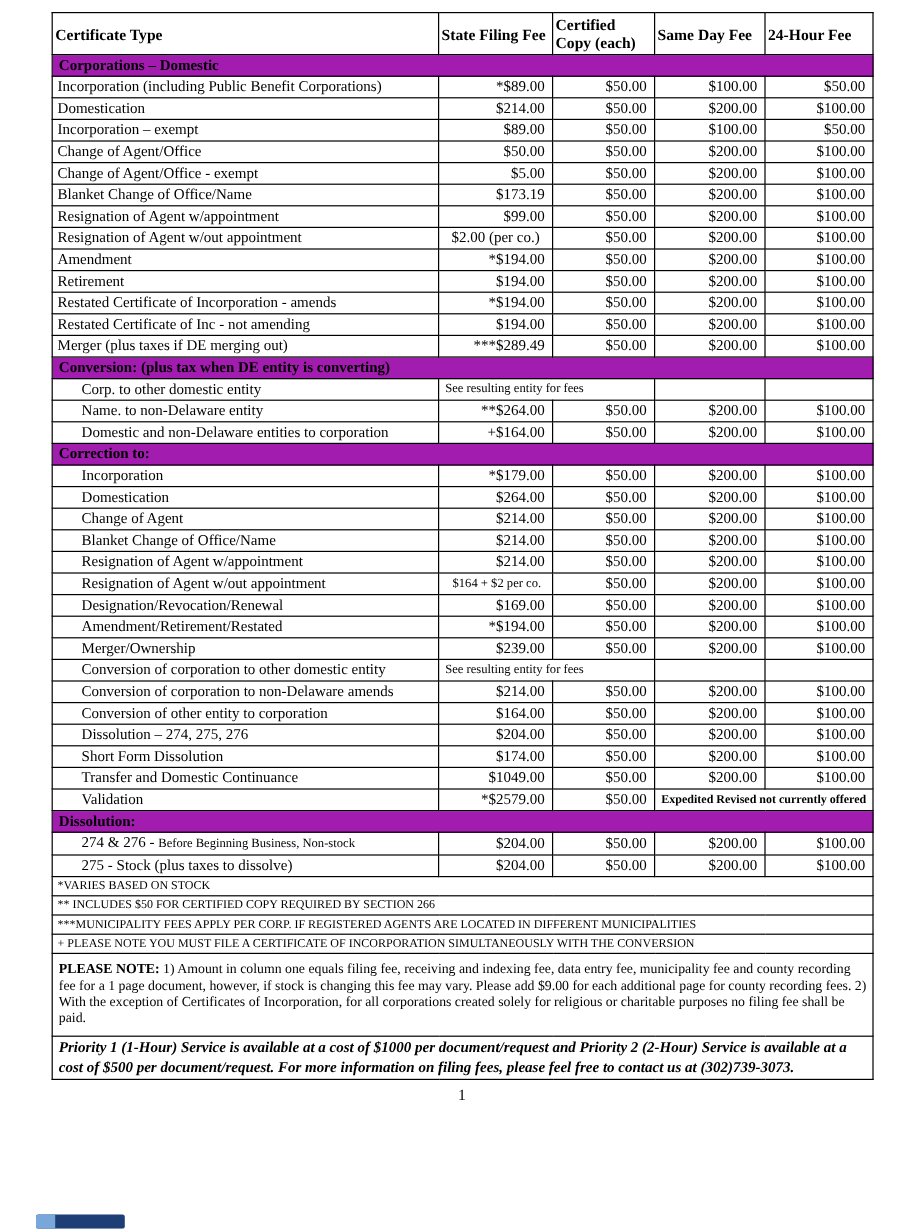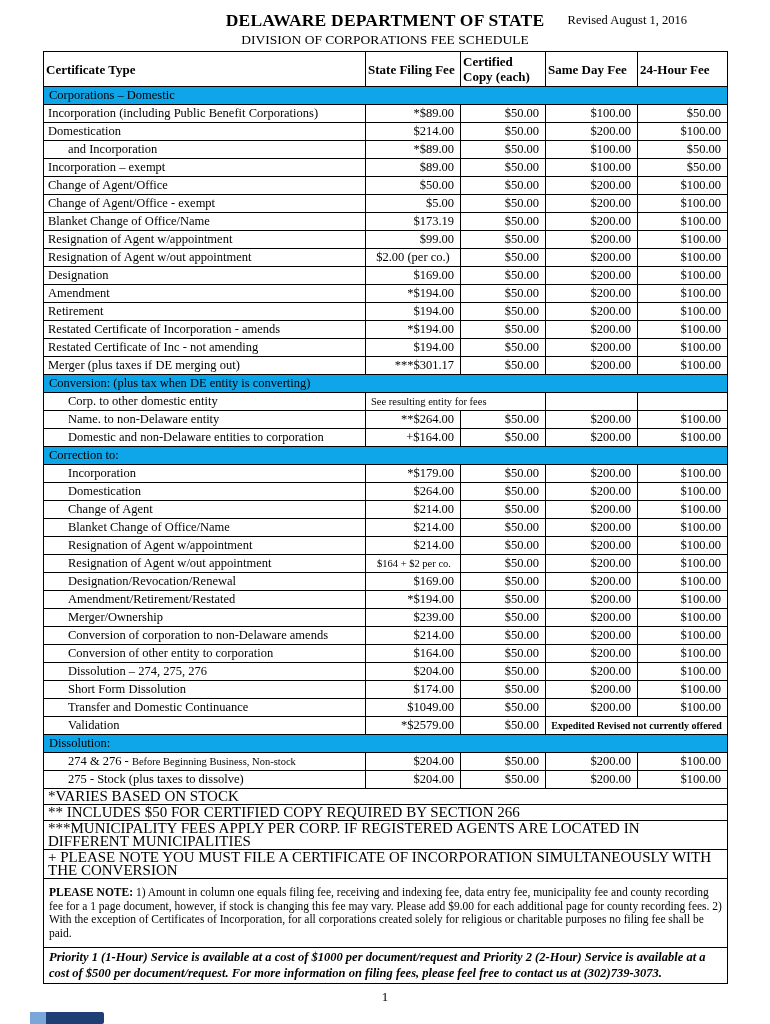--- a/index.html
+++ b/index.html
@@ -16,61 +16,54 @@
   .header { position: relative; text-align: center; margin-bottom: 3px; }
   .title { font-size: 17.5px; font-weight: bold; letter-spacing: 0.2px; }
   .revised { position: absolute; right: 40px; top: 3px; font-size: 12.5px; font-weight: normal; }
   .subtitle { font-size: 13.5px; margin-top: 1px; }
 
   table { width: 100%; border-collapse: collapse; table-layout: fixed; }
   th, td { border: 1px solid #000; vertical-align: middle; }
   th { font-size: 13px; font-weight: bold; text-align: left; padding: 2px 2px; line-height: 15px; }
   td { font-size: 12.5px; line-height: 15px; padding: 1px 4px; }
 
-  .section-row td { background: #0ea5e9; font-weight: normal; padding-left: 5px; }
+  .section-row td { background: #a21caf; font-weight: bold; padding-left: 5px; }
 
   td.name { text-align: left; white-space: nowrap; overflow: hidden; }
   td.name.indent { padding-left: 24px; }
   .small-name { font-size: 10.5px; }
 
   td.fee { text-align: right; padding-right: 6px; }
   td.fee.center { text-align: center; padding-right: 4px; }
   td.fee.small { font-size: 10.5px; text-align: center; padding-right: 2px; }
 
   td.note-span { font-size: 10.5px; text-align: left; padding-left: 5px; }
   td.expedited { font-size: 10px; font-weight: bold; text-align: center; padding: 1px 1px; }
 
-  td.fn { font-size: 15px; line-height: 13px; padding: 1px 4px; }
+  td.fn { font-size: 10px; line-height: 13px; padding: 1px 4px; }
   td.fn-note { font-size: 11.5px; line-height: 13.5px; padding: 7px 5px; }
   td.fn-priority { font-size: 12.5px; line-height: 15.5px; padding: 2px 5px; font-weight: bold; font-style: italic; }
 
   .page-number { text-align: center; font-size: 13px; margin-top: 5px; }
 
   .blue-bar {
     position: absolute; left: 30px; top: 1012px;
     width: 74px; height: 12px;
     background: #1d3f76; border-radius: 2px;
   }
   .blue-bar::before {
     content: ""; position: absolute; left: 0; top: 0;
     width: 16px; height: 12px; background: #7aa7d9; border-radius: 2px 0 0 2px;
   }
 </style>
 </head>
 <body>
 
 <div class="page">
 
-  <div class="header">
-    <div class="title-line">
-      <span class="title">DELAWARE DEPARTMENT OF STATE</span>
-      <span class="revised">Revised August 1, 2016</span>
-    </div>
-    <div class="subtitle">DIVISION OF CORPORATIONS FEE SCHEDULE</div>
-  </div>
 
   <table>
     <colgroup>
       <col style="width:322px">
       <col style="width:95px">
       <col style="width:85px">
       <col style="width:92px">
       <col style="width:90px">
     </colgroup>
     <thead>
@@ -94,27 +87,20 @@
           <td class="fee">$50.00</td>
         </tr>
         <tr>
           <td class="name">Domestication</td>
           <td class="fee">$214.00</td>
           <td class="fee">$50.00</td>
           <td class="fee">$200.00</td>
           <td class="fee">$100.00</td>
         </tr>
         <tr>
-          <td class="name indent">and Incorporation</td>
-          <td class="fee">*$89.00</td>
-          <td class="fee">$50.00</td>
-          <td class="fee">$100.00</td>
-          <td class="fee">$50.00</td>
-        </tr>
-        <tr>
           <td class="name">Incorporation – exempt</td>
           <td class="fee">$89.00</td>
           <td class="fee">$50.00</td>
           <td class="fee">$100.00</td>
           <td class="fee">$50.00</td>
         </tr>
         <tr>
           <td class="name">Change of Agent/Office</td>
           <td class="fee">$50.00</td>
           <td class="fee">$50.00</td>
@@ -143,27 +129,20 @@
           <td class="fee">$100.00</td>
         </tr>
         <tr>
           <td class="name">Resignation of Agent w/out appointment</td>
           <td class="fee center">$2.00 (per co.)</td>
           <td class="fee">$50.00</td>
           <td class="fee">$200.00</td>
           <td class="fee">$100.00</td>
         </tr>
         <tr>
-          <td class="name">Designation</td>
-          <td class="fee">$169.00</td>
-          <td class="fee">$50.00</td>
-          <td class="fee">$200.00</td>
-          <td class="fee">$100.00</td>
-        </tr>
-        <tr>
           <td class="name">Amendment</td>
           <td class="fee">*$194.00</td>
           <td class="fee">$50.00</td>
           <td class="fee">$200.00</td>
           <td class="fee">$100.00</td>
         </tr>
         <tr>
           <td class="name">Retirement</td>
           <td class="fee">$194.00</td>
           <td class="fee">$50.00</td>
@@ -179,21 +158,21 @@
         </tr>
         <tr>
           <td class="name">Restated Certificate of Inc - not amending</td>
           <td class="fee">$194.00</td>
           <td class="fee">$50.00</td>
           <td class="fee">$200.00</td>
           <td class="fee">$100.00</td>
         </tr>
         <tr>
           <td class="name">Merger (plus taxes if DE merging out)</td>
-          <td class="fee">***$301.17</td>
+          <td class="fee">***$289.49</td>
           <td class="fee">$50.00</td>
           <td class="fee">$200.00</td>
           <td class="fee">$100.00</td>
         </tr>
         <tr class="section-row">
           <td colspan="5">Conversion: (plus tax when DE entity is converting)</td>
         </tr>
         <tr>
           <td class="name indent">Corp. to other domestic entity</td>
           <td class="note-span" colspan="2">See resulting entity for fees</td>
@@ -274,20 +253,26 @@
           <td class="fee">$100.00</td>
         </tr>
         <tr>
           <td class="name indent">Merger/Ownership</td>
           <td class="fee">$239.00</td>
           <td class="fee">$50.00</td>
           <td class="fee">$200.00</td>
           <td class="fee">$100.00</td>
         </tr>
         <tr>
+          <td class="name indent">Conversion of corporation to other domestic entity</td>
+          <td class="note-span" colspan="2">See resulting entity for fees</td>
+          <td class="fee"></td>
+          <td class="fee"></td>
+        </tr>
+        <tr>
           <td class="name indent">Conversion of corporation to non-Delaware amends</td>
           <td class="fee">$214.00</td>
           <td class="fee">$50.00</td>
           <td class="fee">$200.00</td>
           <td class="fee">$100.00</td>
         </tr>
         <tr>
           <td class="name indent">Conversion of other entity to corporation</td>
           <td class="fee">$164.00</td>
           <td class="fee">$50.00</td>

